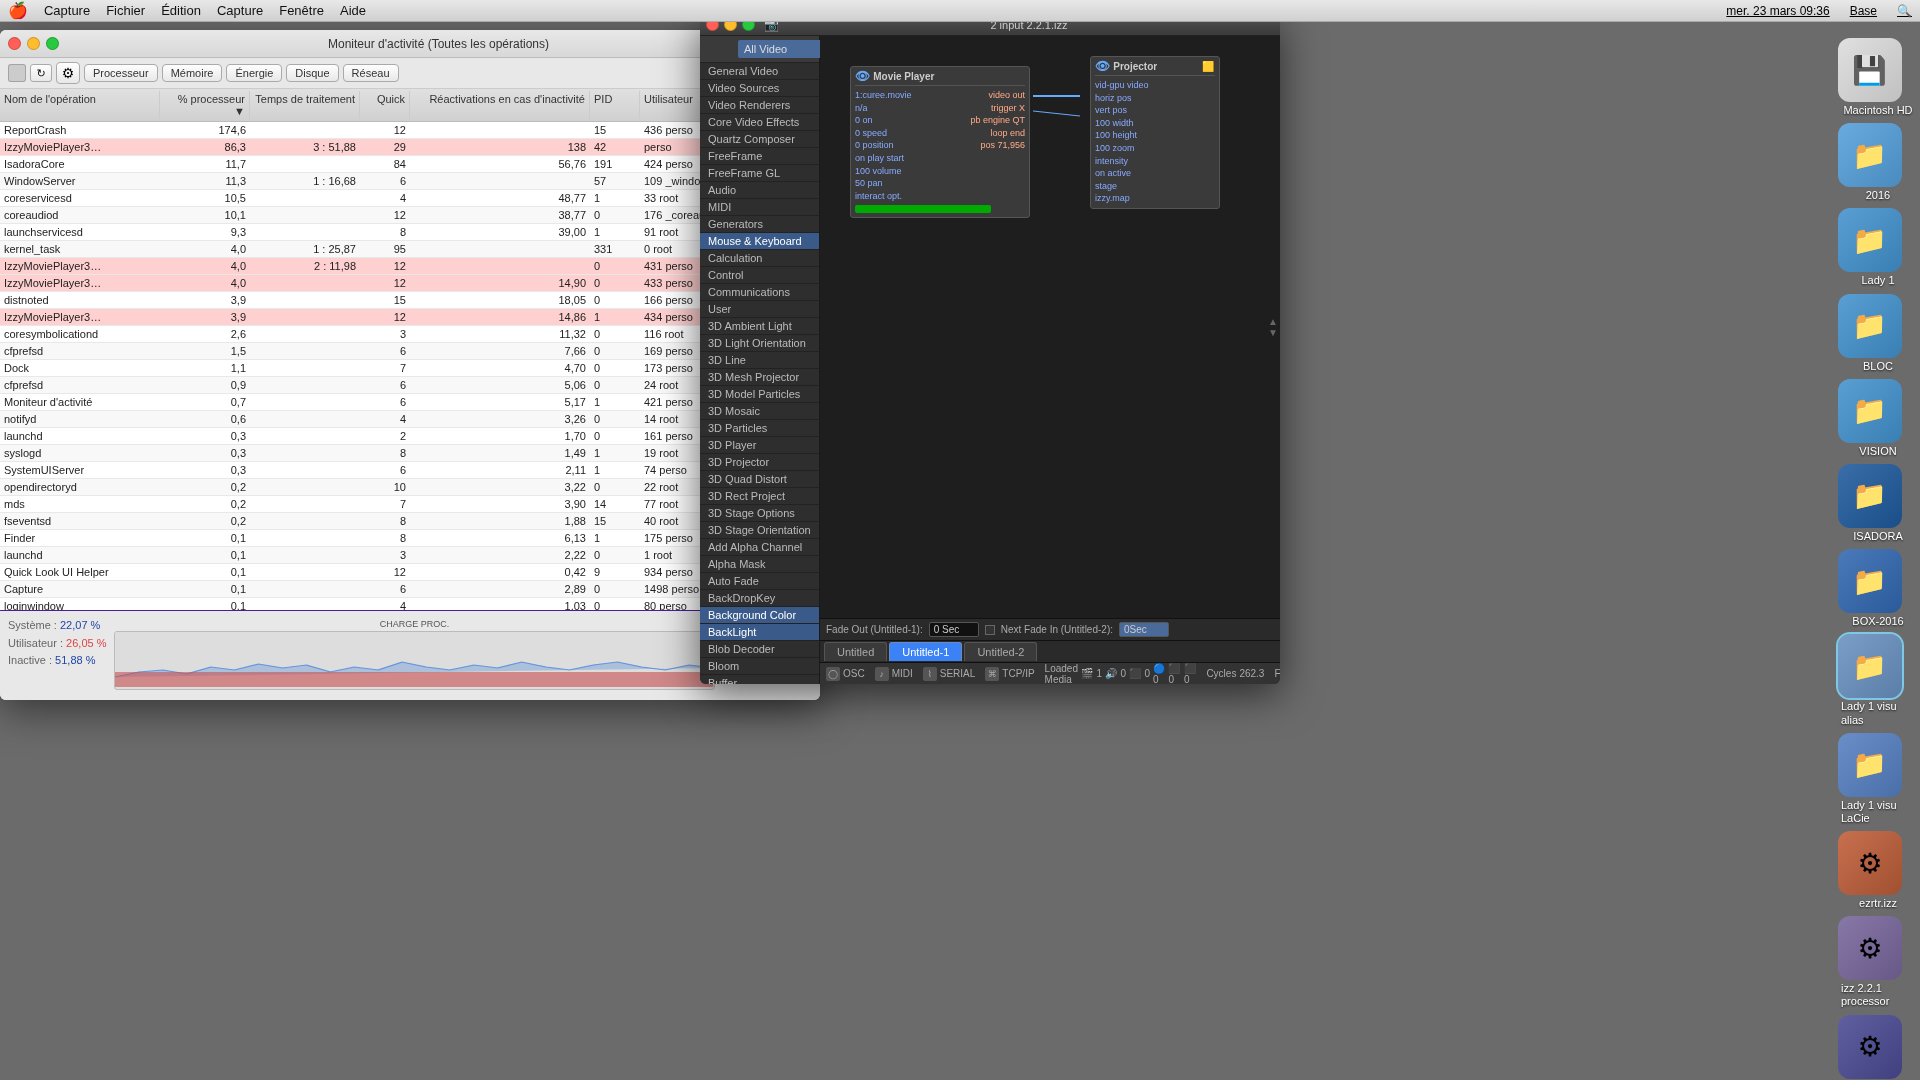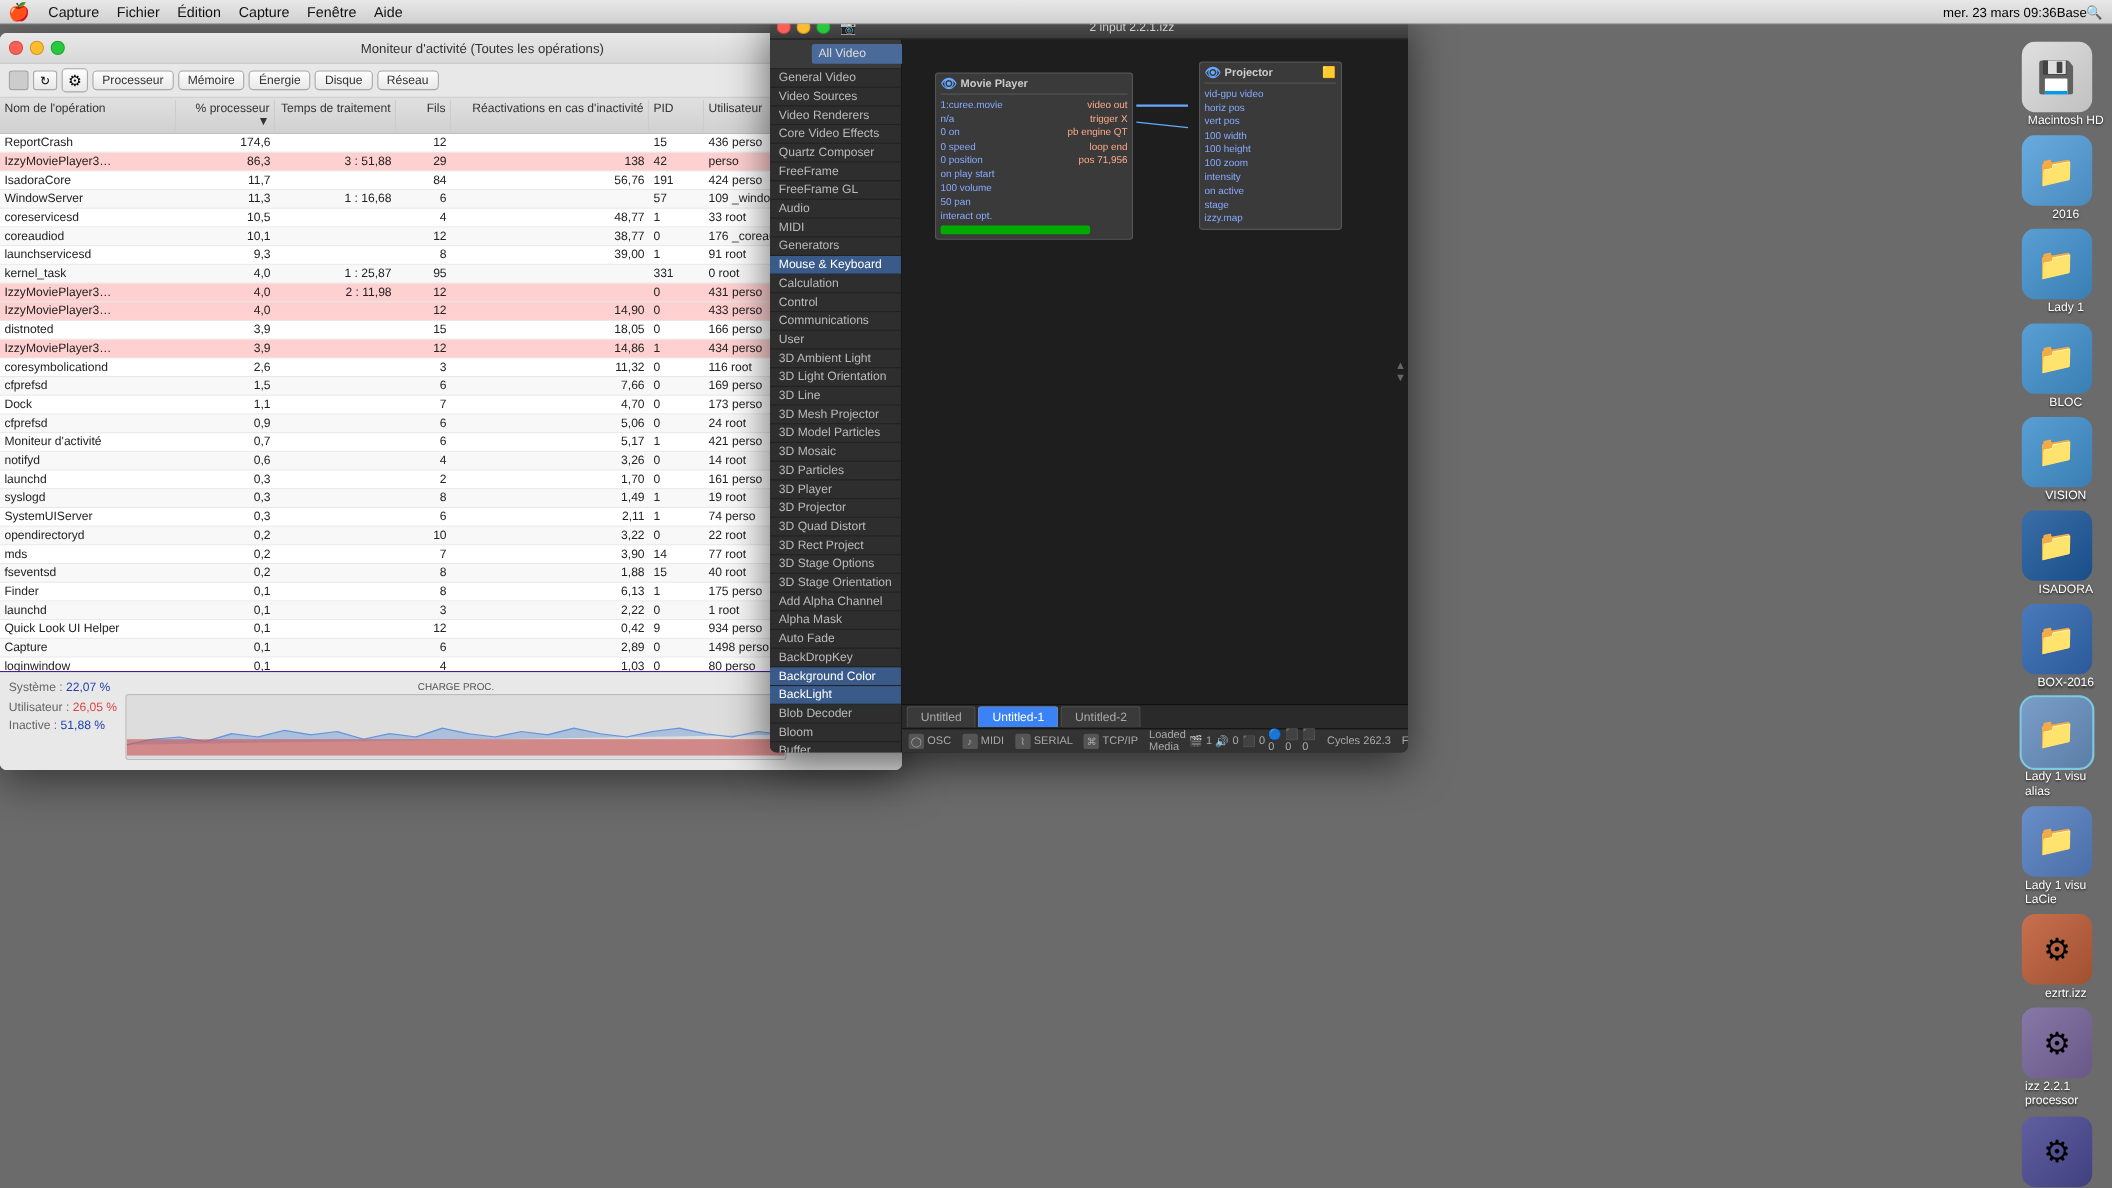--- a/index.html
+++ b/index.html
@@ -27,22 +27,23 @@
       font-weight: 500;
       z-index: 100;
       border-bottom: 1px solid #aaa;
     }
     .menubar-item { color: #111; cursor: default; white-space: nowrap; }
     .menubar-apple { font-size: 16px; }
     .menubar-right {
       margin-left: auto;
       display: flex;
       align-items: center;
-      gap: 0;
+      gap: 20px;
       font-size: 12px;
+      text-decoration: underline;
     }
 
     
     .desktop-icons {
       position: absolute;
       top: 30px;
       right: 0;
       width: 100px;
       display: flex;
       flex-direction: column;
@@ -546,21 +547,21 @@
     <button class="toolbar-btn">Mémoire</button>
     <button class="toolbar-btn">Énergie</button>
     <button class="toolbar-btn">Disque</button>
     <button class="toolbar-btn">Réseau</button>
     <input class="toolbar-search" type="text" placeholder="🔍" style="">
   </div>
   <div class="table-header">
     <div class="th col-name">Nom de l'opération</div>
     <div class="th col-cpu">% processeur ▼</div>
     <div class="th col-time">Temps de traitement</div>
-    <div class="th col-fils">Fils</div>
+    <div class="th col-fils">Quick</div>
     <div class="th col-react">Réactivations en cas d'inactivité</div>
     <div class="th col-pid">PID</div>
     <div class="th col-user">Utilisateur</div>
   </div>
   <div class="table-body" id="table-body">
   <div class="table-row">
     <div class="td col-name">ReportCrash</div>
     <div class="td col-cpu">174,6</div>
     <div class="td col-time"></div>
     <div class="td col-fils">12</div>
@@ -1004,20 +1005,27 @@
               </div>
             <div class="patch-row">
                 <span class="port-in">izzy.map</span>
               </div>
           </div>
         </div>
 
         <div class="scroll-arrows">▲<br>▼</div>
       </div>
 
+      <div class="fade-bar">
+        <span>Fade Out (Untitled-1):</span>
+        <input class="fade-input" value="0 Sec" style="">
+        <div class="fade-checkbox"></div>
+        <span>Next Fade In (Untitled-2):</span>
+        <input class="fade-input" value="0Sec" style="background: rgb(74, 106, 154);">
+      </div>
 
       <div class="tabs-bar">
         <div class="tab">Untitled</div>
         <div class="tab active">Untitled-1</div>
         <div class="tab">Untitled-2</div>
       </div>
 
       <div class="status-bar">
         <div class="status-item">
           <div class="status-icon">◯</div>

